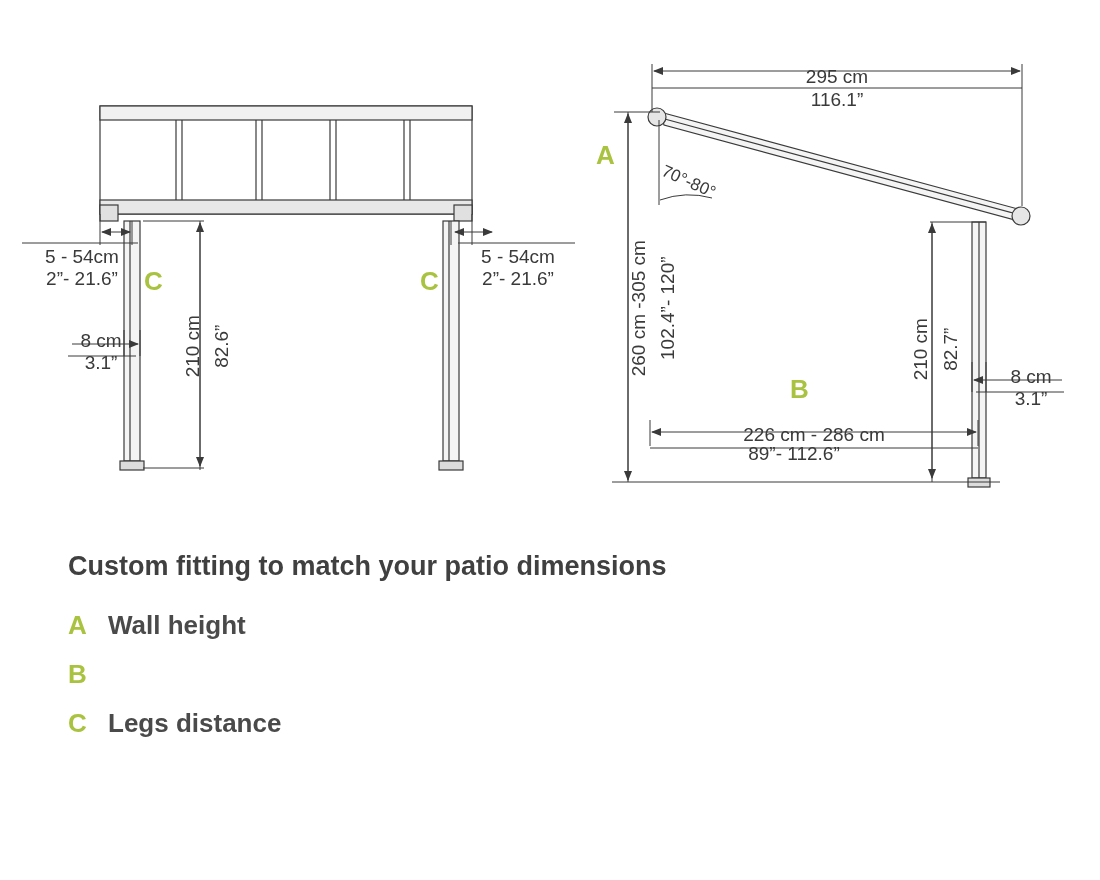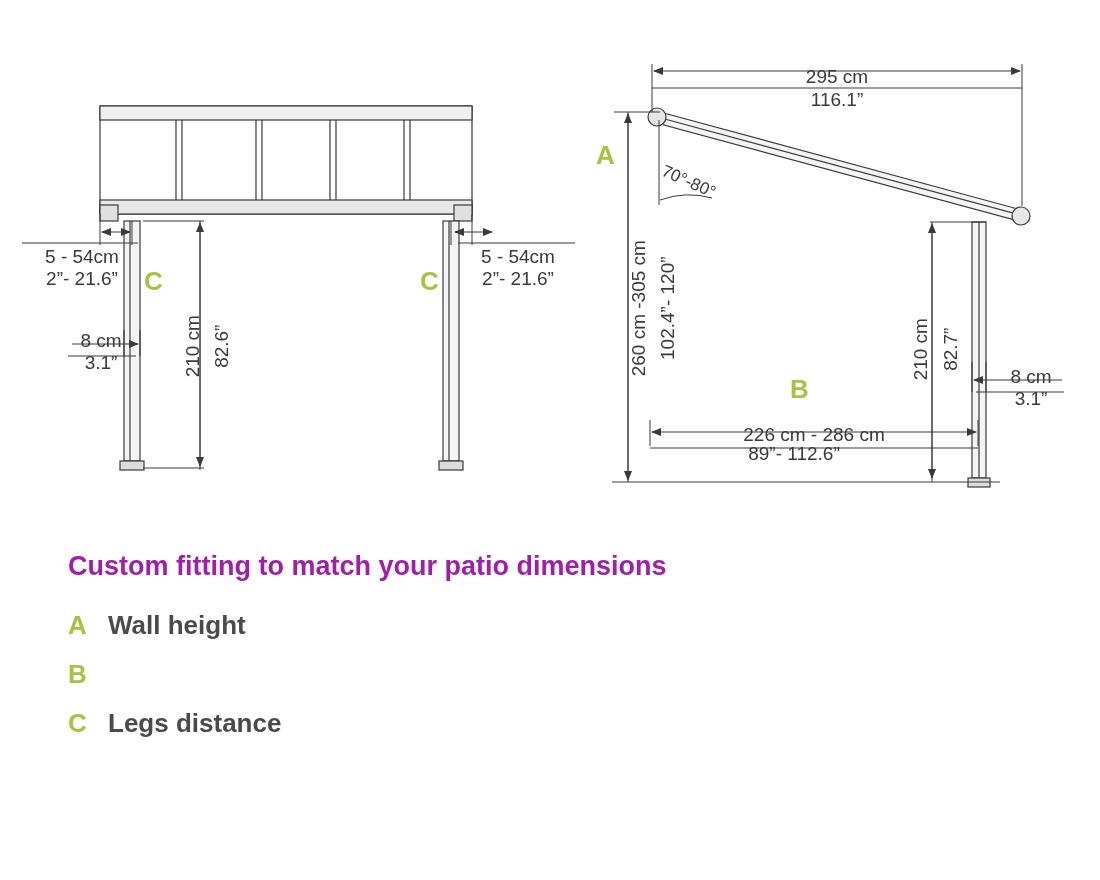--- a/index.html
+++ b/index.html
@@ -49,21 +49,21 @@
   }
   .legend {
     position: absolute;
     left: 68px;
     top: 548px;
     width: 700px;
   }
   .legend-title {
     font-size: 27px;
     font-weight: bold;
-    color: #a21caf;
+    color: #404040;
     line-height: 1.35;
     margin-bottom: 26px;
     max-width: 600px;
   }
   .legend-row {
     display: flex;
     align-items: baseline;
     margin-bottom: 18px;
   }
   .legend-key {

